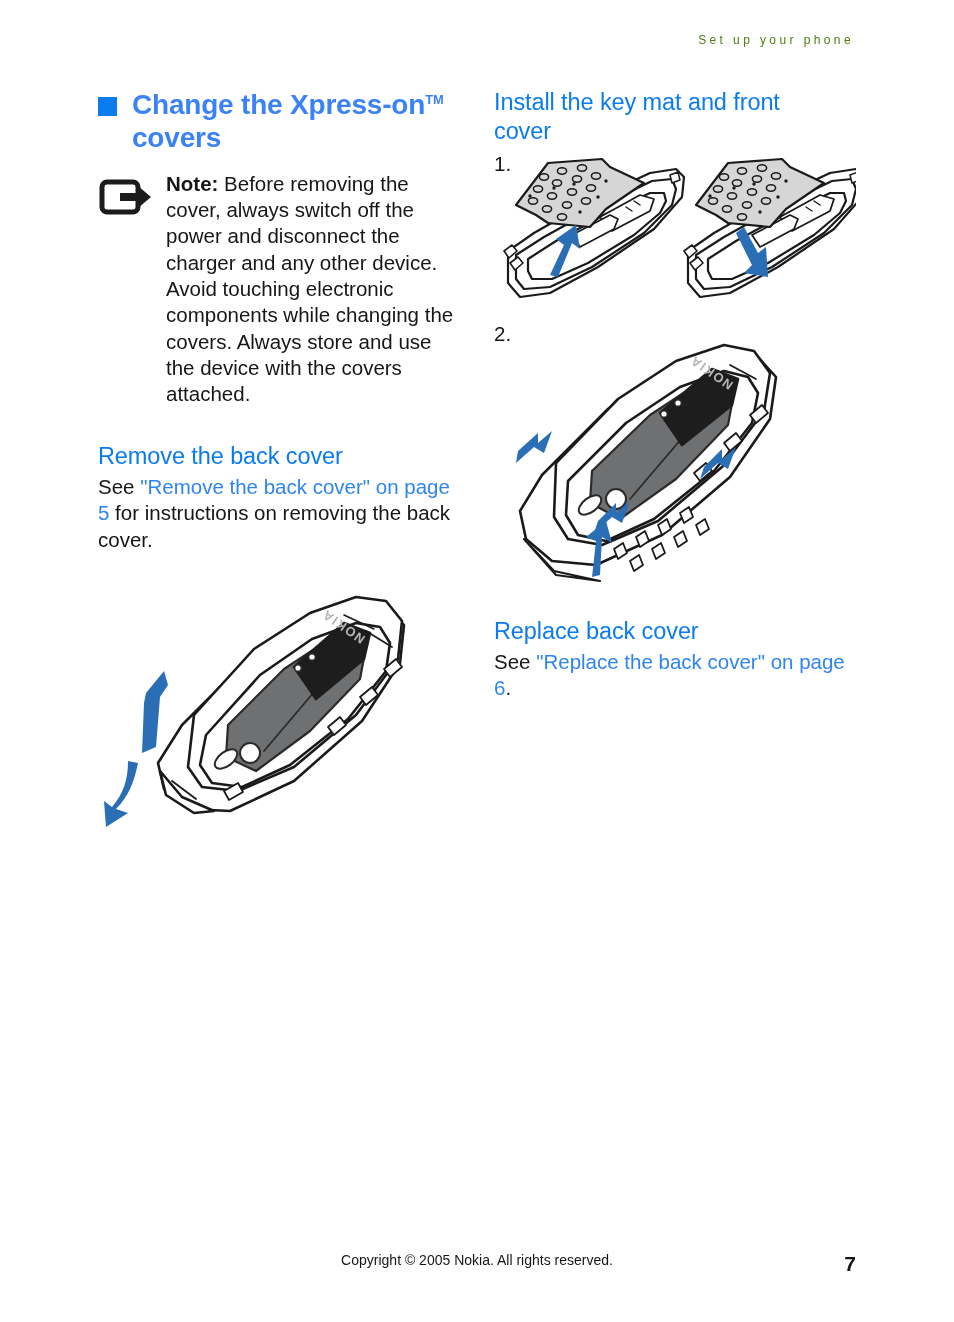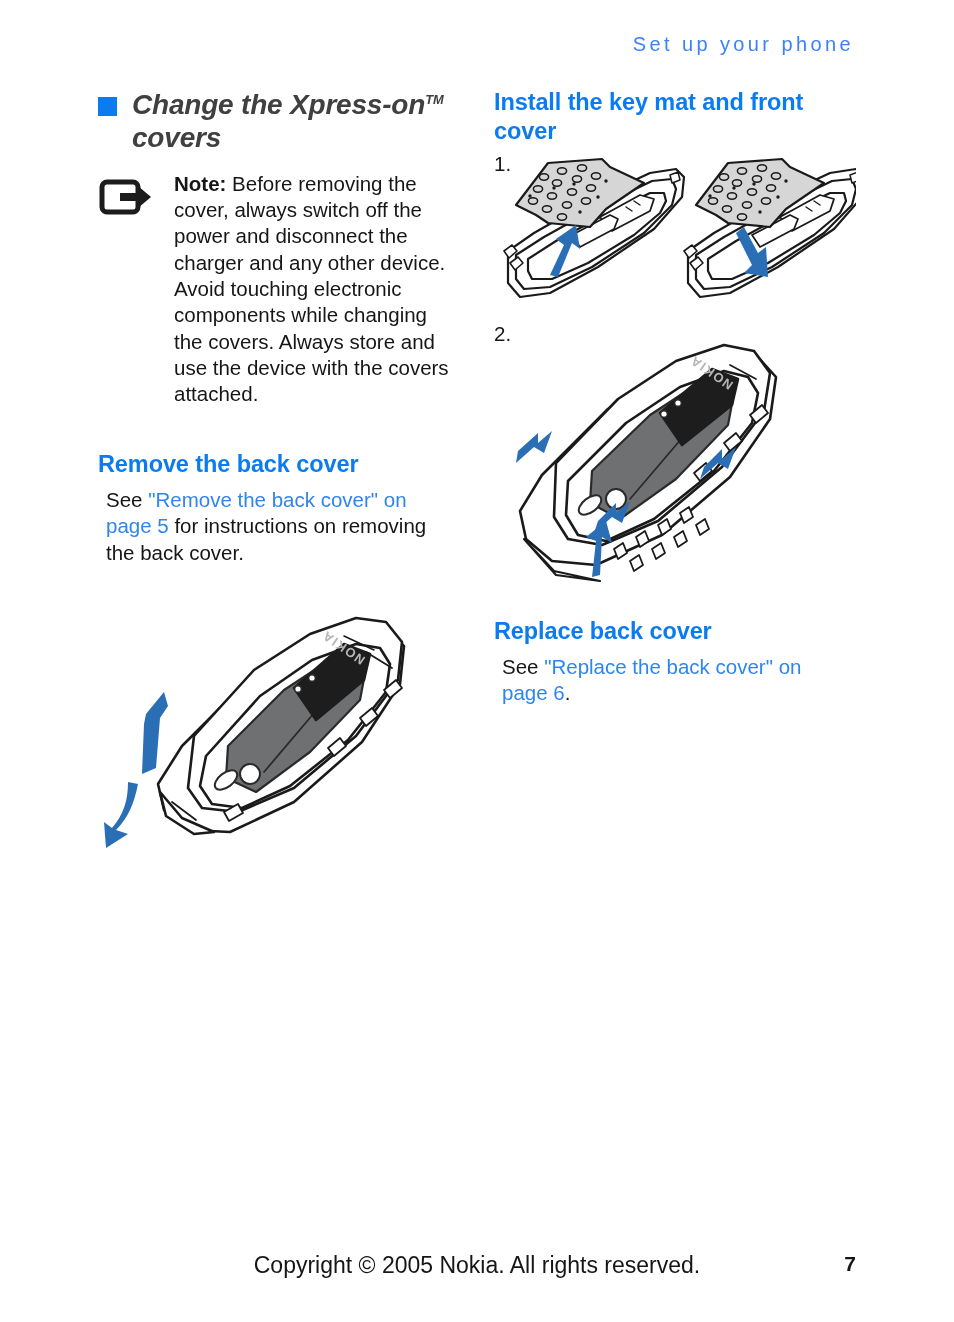--- a/index.html
+++ b/index.html
@@ -18,75 +18,74 @@
   .page {
     position: absolute;
     inset: 0;
   }
 
   
   .running-header {
     position: absolute;
     top: 33px;
     right: 100px;
-    font-size: 20px;
+    font-size: 12px;
     letter-spacing: 3.4px;
-    color: #3b82f6;
+    color: #4d7c0f;
     white-space: nowrap;
   }
 
   
   .col {
     position: absolute;
     top: 88px;
     width: 362px;
   }
   .col-left  { left: 98px; }
   .col-right { left: 494px; }
 
   
   .h1 {
     font-size: 28px;
     font-weight: bold;
-    color: #404040;
+    color: #3b82f6;
     line-height: 1.19;
     margin: 0 0 4px 0;
     letter-spacing: -0.2px;
     position: relative;
     padding-left: 34px;
-    font-style: italic;
   }
   .h1-bullet {
     position: absolute;
     left: 0;
     top: 9px;
     width: 19px;
     height: 19px;
     background: #0b7bf0;
   }
   .h1 sup {
     font-size: 0.46em;
     vertical-align: super;
     letter-spacing: 0;
   }
   .h2 {
     font-size: 23.5px;
-    font-weight: bold;
+    font-weight: normal;
     color: #0b7bf0;
     line-height: 1.25;
     margin: 0 0 3px 0;
     letter-spacing: -0.1px;
   }
 
   
   .body-text {
     font-size: 20.5px;
     line-height: 1.285;
     color: #161616;
-    margin: 8px;
+    margin: 0;
   }
   .link {
     color: #2f85ef;
   }
   .bold { font-weight: bold; }
 
   
   .note {
     position: relative;
     padding-left: 68px;
@@ -135,21 +134,21 @@
     position: absolute;
     left: 98px;
     right: 98px;
     bottom: 40px;
     height: 30px;
   }
   .footer-copy {
     position: absolute;
     left: 50%;
     transform: translateX(-50%);
-    font-size: 23px;
+    font-size: 14px;
     white-space: nowrap;
     color: #161616;
     text-align: right;
   }
   .footer-page {
     position: absolute;
     right: 0;
     top: 0;
     font-size: 21px;
     font-weight: bold;

